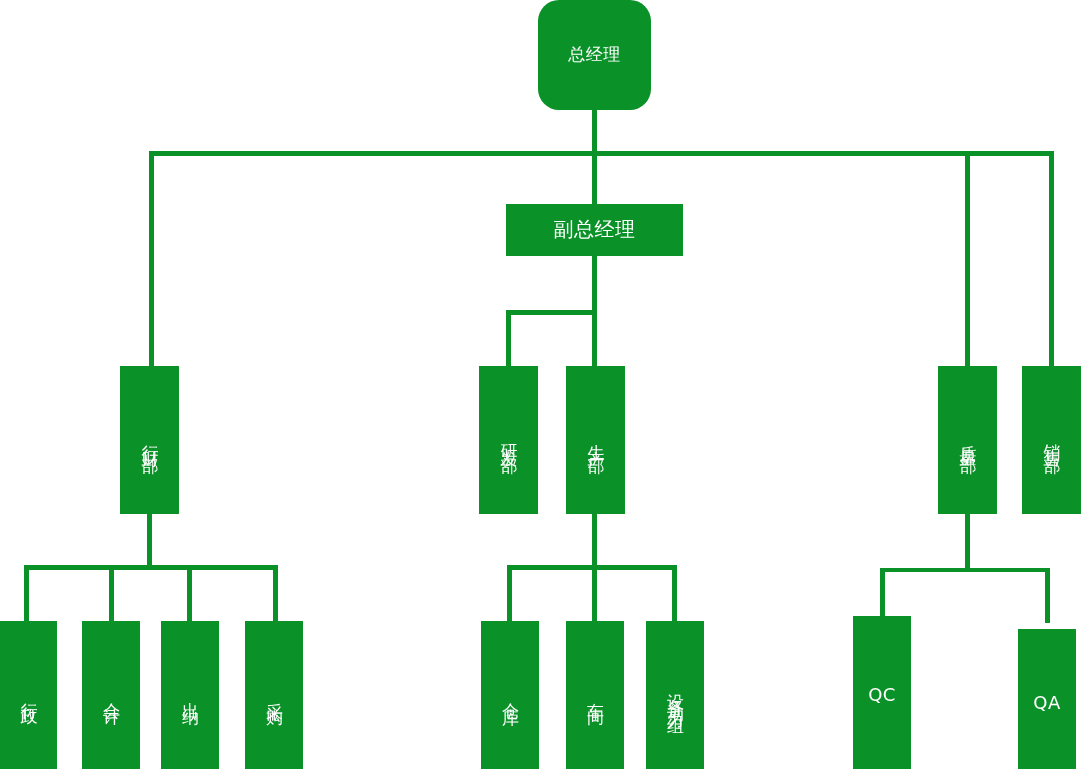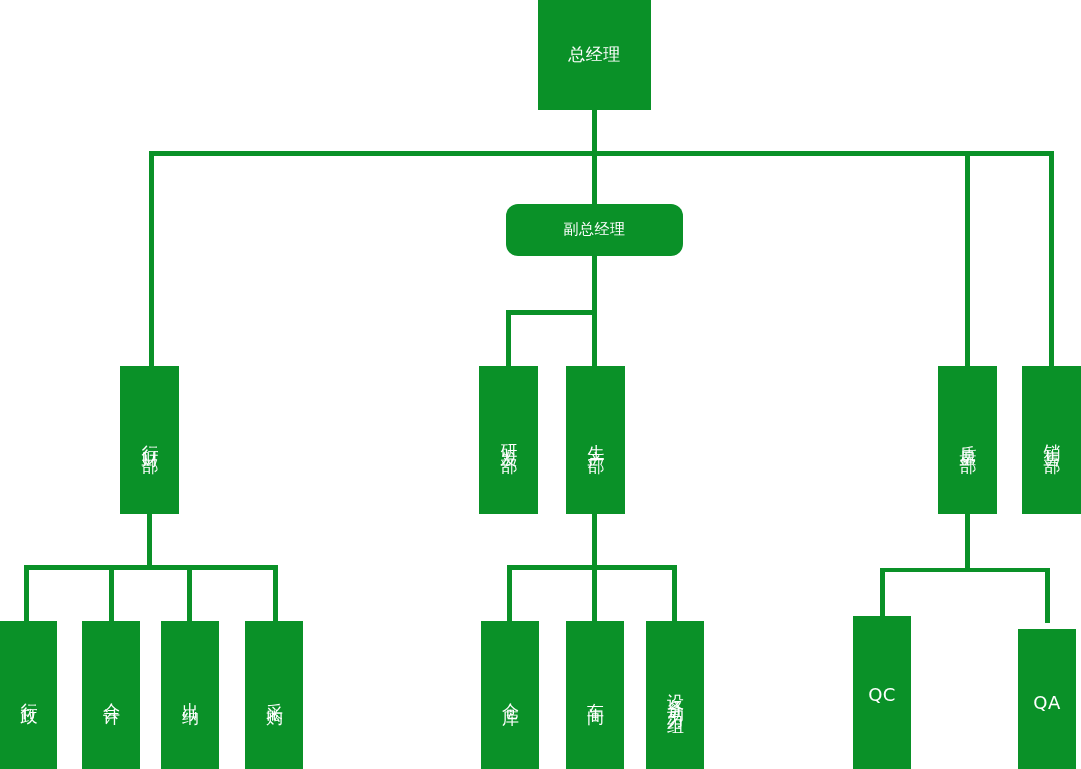--- a/index.html
+++ b/index.html
@@ -33,21 +33,21 @@
     display: block;
     white-space: pre-line;
   }
   .node.vertical .label {
     writing-mode: vertical-rl;
     text-orientation: upright;
     letter-spacing: 6px;
     white-space: nowrap;
   }
   .node.h1 { font-size: 17px; }
-  .node.h2 { font-size: 15px; border-radius: 12px; }
+  .node.h2 { font-size: 20px; }
   .node.h3 { font-size: 17px; }
   .node.h4 { font-size: 17px; }
   .node.latin .label {
     writing-mode: horizontal-tb;
     letter-spacing: 0.5px;
     font-size: 18px;
   }
   .conn {
     position: absolute;
     background: #0a9128;
@@ -85,21 +85,21 @@
   <div class="conn" style="left:507px; top:565px; width:170px; height:5px;"></div>
   <div class="conn" style="left:507px; top:565px; width:5px; height:58px;"></div>
   <div class="conn" style="left:592px; top:565px; width:5px; height:58px;"></div>
   <div class="conn" style="left:672px; top:565px; width:5px; height:58px;"></div>
 
   <div class="conn" style="left:965px; top:514px; width:5px; height:56px;"></div>
   <div class="conn" style="left:880px; top:568px; width:170px; height:4px;"></div>
   <div class="conn" style="left:880px; top:568px; width:5px; height:55px;"></div>
   <div class="conn" style="left:1045px; top:568px; width:5px; height:55px;"></div>
 
-  <div class="node h1" style="left:538px; top:0px; width:113px; height:110px;">
+  <div class="node h1" style="left:538px; top:0px; width:113px; height:110px;border-radius:21px;">
     <span class="label">总经理</span>
   </div>
 
   <div class="node h2" style="left:506px; top:204px; width:177px; height:52px;">
     <span class="label">副总经理</span>
   </div>
 
   <div class="node h3 vertical" style="left:120px; top:366px; width:59px; height:148px;">
     <span class="label">行财部</span>
   </div>

